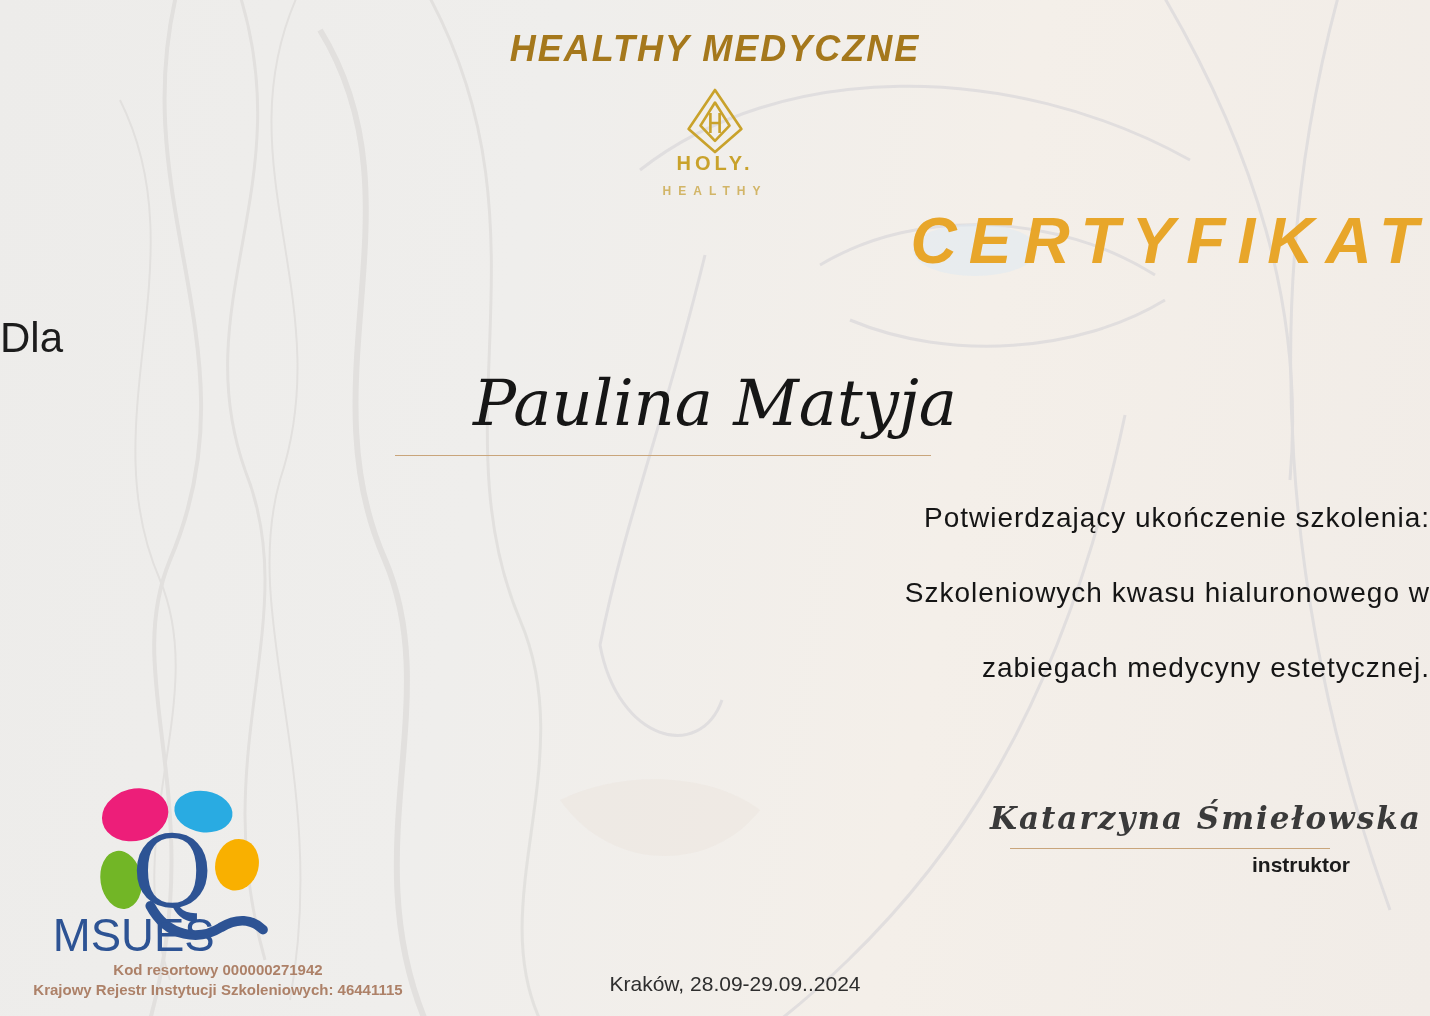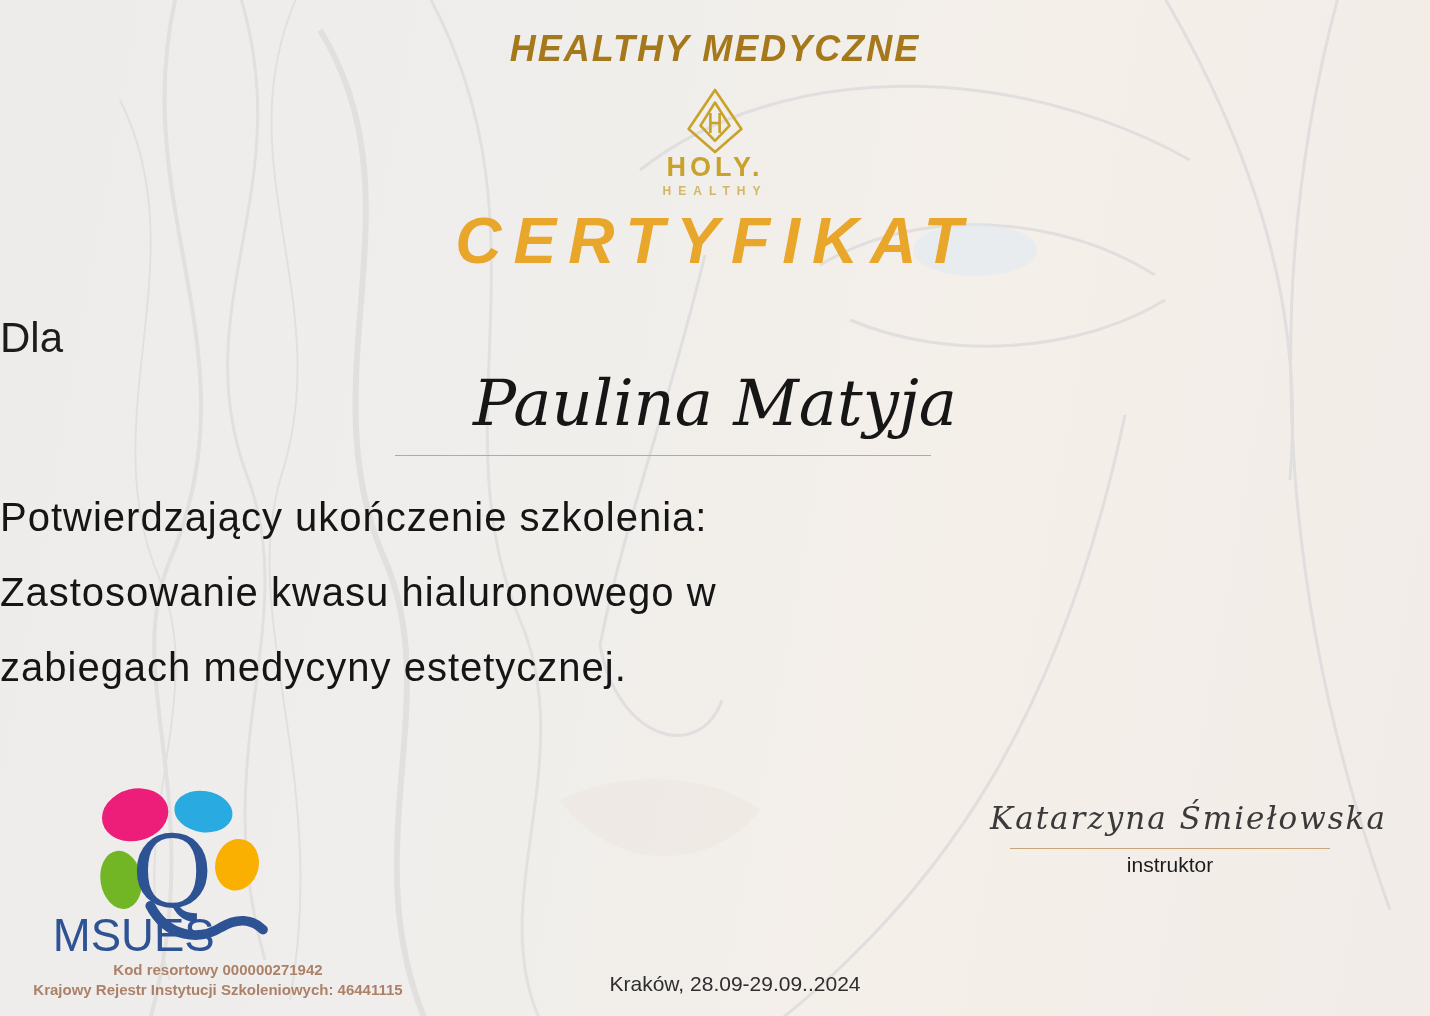--- a/index.html
+++ b/index.html
@@ -38,40 +38,40 @@
     top: 88px;
     left: 0;
     width: 100%;
     text-align: center;
   }
   .holy-word {
     top: 152px;
     left: 0;
     width: 100%;
     text-align: center;
-    font-size: 27px;
+    font-size: 20px;
     font-weight: 600;
     letter-spacing: 4px;
     color: #c9a22b;
   }
   .healthy-word {
     top: 184px;
     left: 0;
     width: 100%;
     text-align: center;
     font-size: 12px;
     font-weight: 600;
     letter-spacing: 7px;
     color: #d2b567;
   }
   .cert-title {
     top: 204px;
     left: 0;
     width: 100%;
-    text-align: center;
+    text-align: right;
     font-size: 64px;
     font-weight: bold;
     font-style: italic;
     letter-spacing: 12px;
     color: #e8a62a;
   }
   .dla-label {
     top: 314px;
     left: 0;
     width: 100%;
@@ -92,22 +92,22 @@
   .name-underline {
     top: 455px;
     left: 395px;
     width: 536px;
     border-top: 1px solid #c9a57b;
   }
   .body-text {
     top: 480px;
     left: 0;
     width: 100%;
-    text-align: left;
-    font-size: 40px;
+    text-align: right;
+    font-size: 28px;
     font-weight: 300;
     letter-spacing: 1px;
     line-height: 75px;
     color: #151515;
   }
   .msues-logo {
     top: 778px;
     left: 50px;
     width: 218px;
     height: 182px;
@@ -127,21 +127,22 @@
     left: 585px;
     width: 300px;
     text-align: center;
     font-size: 21px;
     color: #2e2e2e;
   }
   .signature-block {
     top: 800px;
     left: 990px;
     width: 360px;
-    text-align: center;
+    text-align: right;
+    font-weight: bold;
   }
   .signature-name {
     font-family: "DejaVu Serif", serif;
     font-style: italic;
     font-size: 31px;
     letter-spacing: 2px;
     color: #3a3a3a;
     white-space: nowrap;
   }
   .signature-rule {
@@ -197,21 +198,21 @@
   <div class="layer healthy-word">HEALTHY</div>
 
   <div class="layer cert-title">CERTYFIKAT</div>
 
   <div class="layer dla-label">Dla</div>
   <div class="layer recipient-name">Paulina Matyja</div>
   <div class="layer name-underline"></div>
 
   <div class="layer body-text">
     <div>Potwierdzający ukończenie szkolenia:</div>
-    <div>Zastosowanie kwasu hialuronowego w</div>
+    <div>Szkoleniowych kwasu hialuronowego w</div>
     <div>zabiegach medycyny estetycznej.</div>
   </div>
 
   <svg class="layer msues-logo" viewBox="0 0 200 168">
     <ellipse cx="78" cy="34" rx="31" ry="24" fill="#ed1e79" transform="rotate(-14 78 34)"></ellipse>
     <ellipse cx="141" cy="31" rx="27" ry="19" fill="#29abe2" transform="rotate(9 141 31)"></ellipse>
     <ellipse cx="172" cy="80" rx="20" ry="24" fill="#f9b000" transform="rotate(14 172 80)"></ellipse>
     <ellipse cx="65" cy="94" rx="19" ry="27" fill="#72b626" transform="rotate(-9 65 94)"></ellipse>
     <text x="112" y="118" text-anchor="middle" font-family="DejaVu Serif, serif" font-size="92" fill="#2d5394">Q</text>
     <path d="M 92 118 C 108 148, 138 150, 157 138 C 172 129, 186 130, 196 140" fill="none" stroke="#2d5394" stroke-width="9" stroke-linecap="round"></path>

